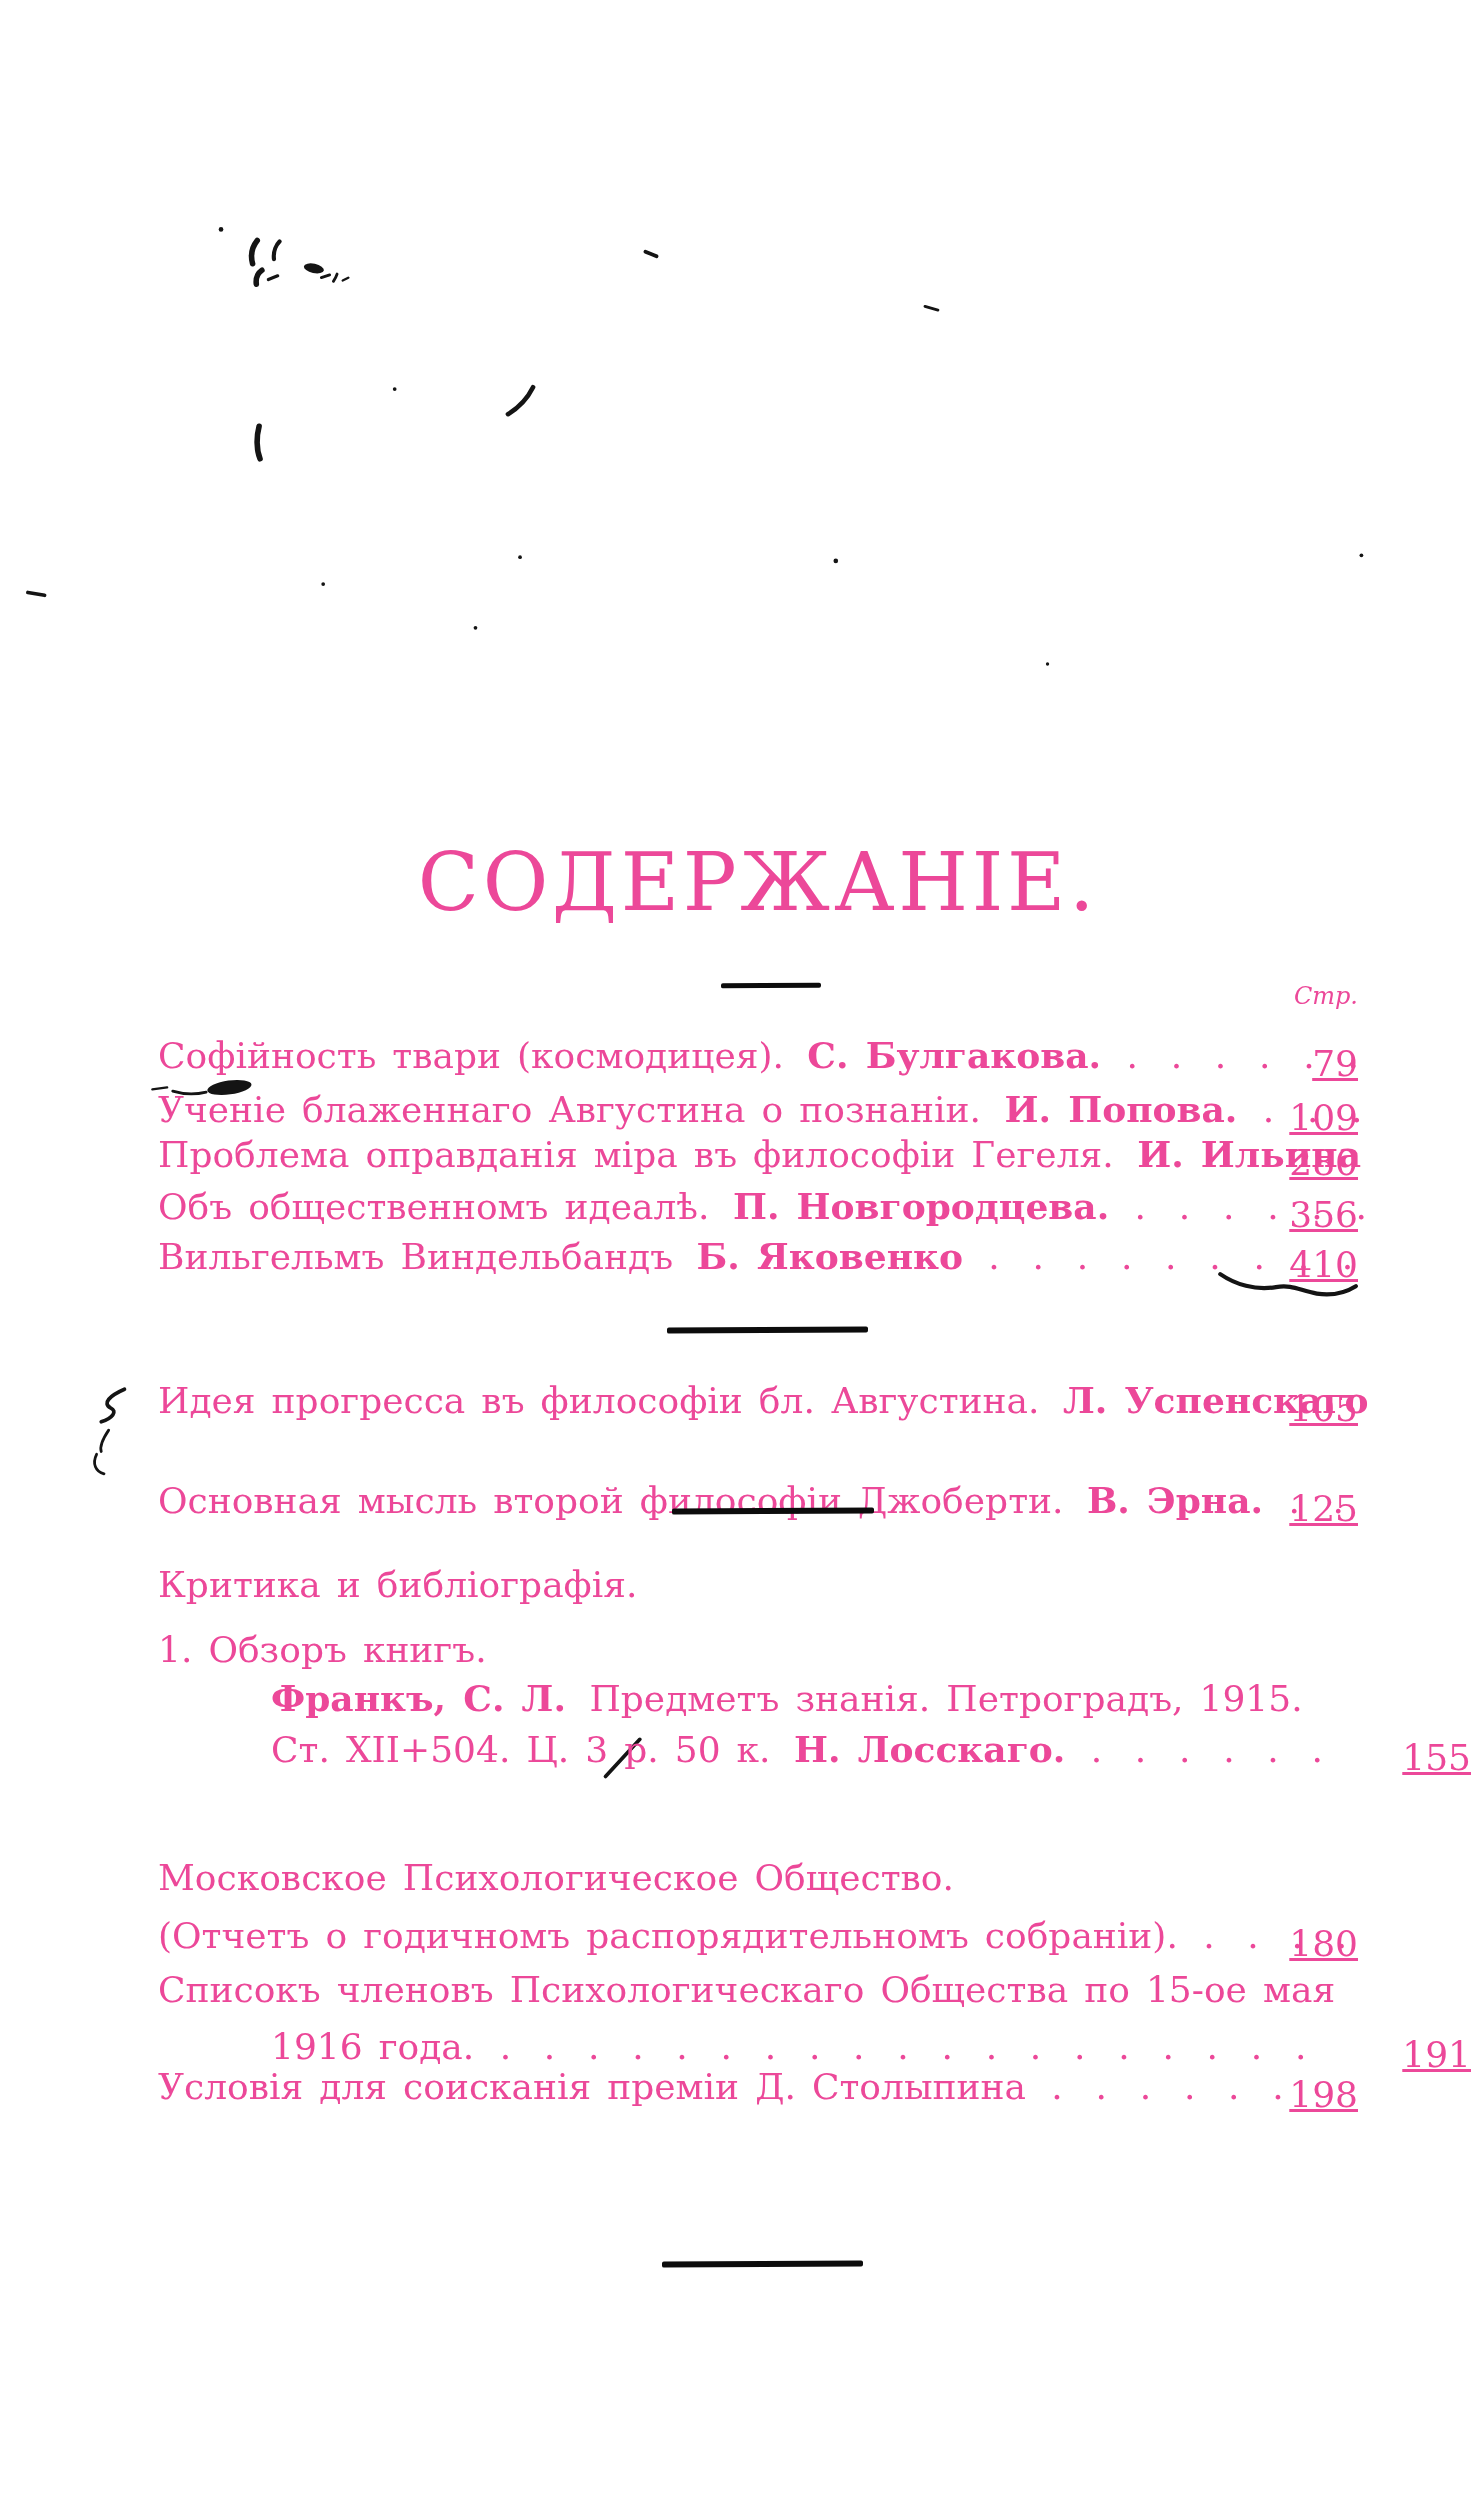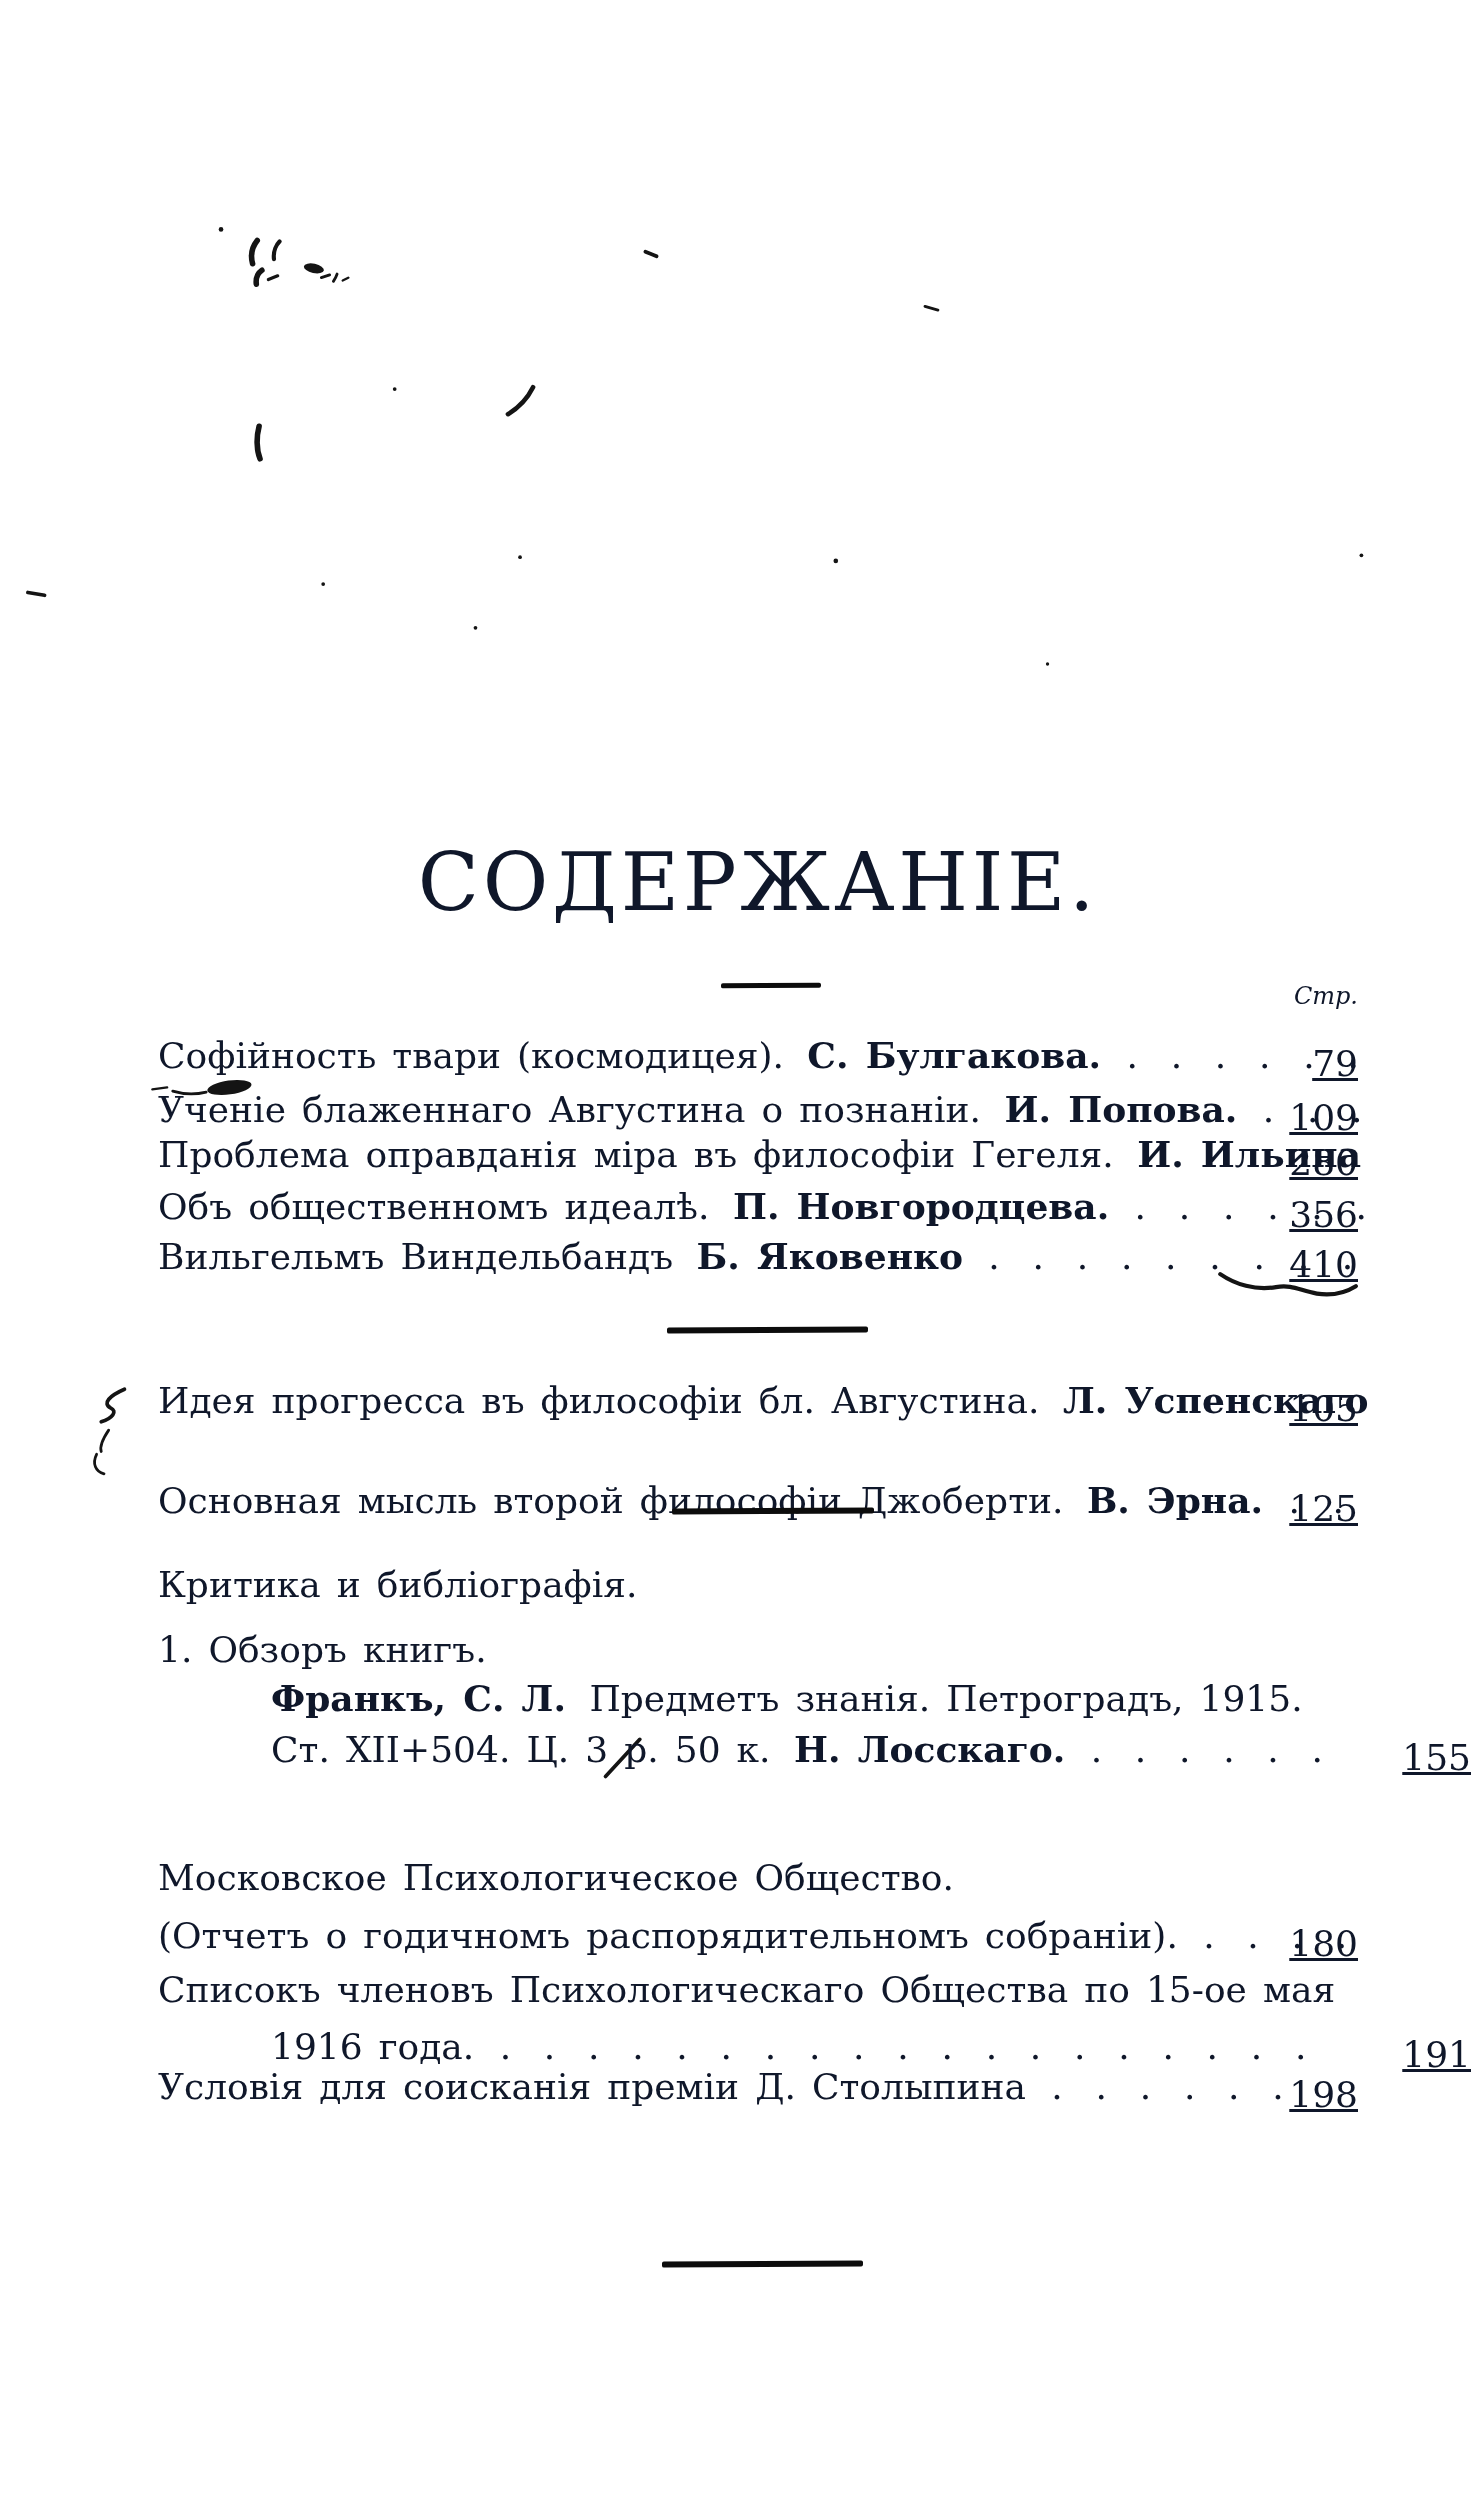--- a/index.html
+++ b/index.html
@@ -1,20 +1,20 @@
 <!DOCTYPE html>
 <html style="font-size:15px"><head>
 <meta charset="utf-8">
 <style>
   html,body{margin:0;padding:0;background:#e8e8e8;}
   .page{
     position:relative;
     width:1471px;height:2512px;
     background:#ffffff;
-    color:#0f172a;
+    color:#ec4899;
     font-family:"DejaVu Serif", serif;
     overflow:hidden;
   }
   .title{
     position:absolute;left:158px;top:836px;width:1200px;
     text-align:center;font-size:80px;letter-spacing:3.7px;white-space:nowrap;
   }
   .rule{position:absolute;background:#0c0c0c;border-radius:1.9px;}
   .colhead{
     position:absolute;left:158px;top:982px;width:1200px;

